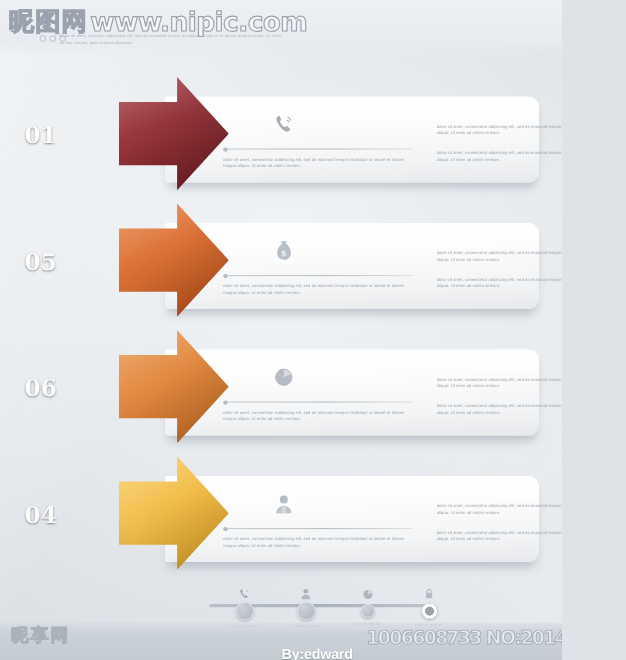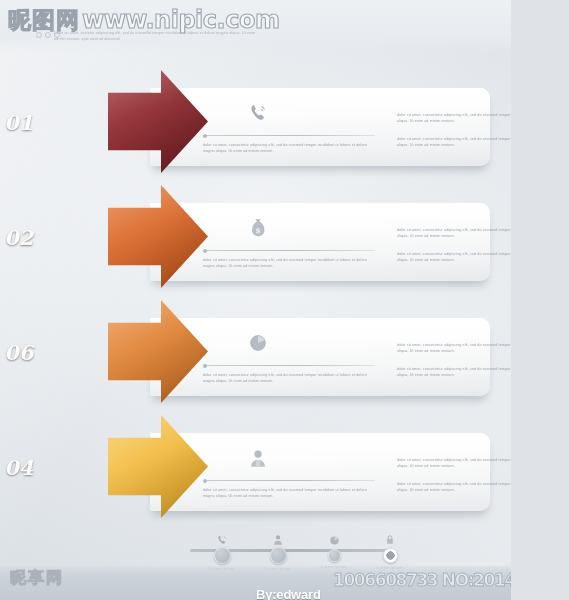--- a/index.html
+++ b/index.html
@@ -75,26 +75,25 @@
     position:absolute;left:108px;top:0;width:100px;height:103px;
     clip-path:polygon(0% 22%, 53% 22%, 53% 0%, 100% 50%, 53% 100%, 53% 78%, 0% 78%);
     filter:drop-shadow(3px 6px 5px rgba(90,80,80,0.45));
     z-index:3;
   }
   .arrow .sheen{
     position:absolute;inset:0;
     background:linear-gradient(160deg, rgba(255,255,255,0.28) 0%, rgba(255,255,255,0.05) 40%, rgba(0,0,0,0.10) 78%, rgba(0,0,0,0.22) 100%);
   }
   .arrow-num{
-    position:absolute;left:6px;top:40px;width:62px;text-align:left;
+    position:absolute;left:6px;top:40px;width:62px;text-align:center;
     font-family:"DejaVu Serif", serif;
     font-size:21px;font-weight:bold;color:#fdfcfa;letter-spacing:0px;
     text-shadow:0 1px 2px rgba(0,0,0,0.45);
     z-index:4;
-    font-style:italic;
   }
 
   
   .content{position:absolute;left:0;top:0;right:0;bottom:0;}
   .icon-wrap{
     position:absolute;left:92px;top:10px;width:32px;height:30px;
     display:flex;align-items:center;justify-content:center;
   }
   .icon-wrap svg{display:block;}
   .divider{
@@ -215,21 +214,21 @@
         </div>
         <div class="divider"></div>
         <div class="col col-left">dolor sit amet, consectetur adipiscing elit, sed do eiusmod tempor incididunt ut labore et dolore magna aliqua. Ut enim ad minim veniam.</div>
         <div class="col col-right-a">dolor sit amet, consectetur adipiscing elit, sed do eiusmod tempor incididunt ut labore et dolore magna aliqua. Ut enim ad minim veniam.</div>
         <div class="col col-right-b">dolor sit amet, consectetur adipiscing elit, sed do eiusmod tempor incididunt ut labore et dolore magna aliqua. Ut enim ad minim veniam.</div>
       </div>
     </div>
     <div class="arrow" style="background:linear-gradient(135deg,#e4793a,#da6a2c 45%,#b44f1b);">
       <span class="sheen"></span>
     </div>
-    <div class="arrow-num">02</div>
+    <div class="arrow-num">05</div>
   </div>
 
   <div class="row row-3">
     <div class="banner">
       <div class="banner-top-sheen"></div>
       <div class="content">
         <div class="icon-wrap">
           <svg width="20" height="20" viewBox="0 0 22 22">
             <circle cx="11" cy="11" r="8.2" fill="#b6bcc3"></circle>
             <path d="M11 11V2.8A8.2 8.2 0 0 1 18.4 7.6z" fill="#d7dbe0"></path>

